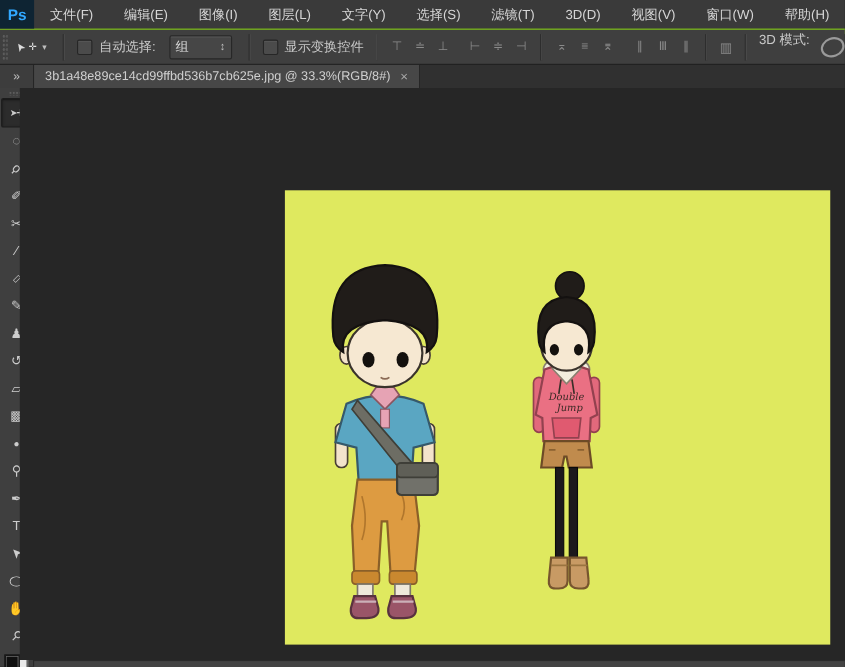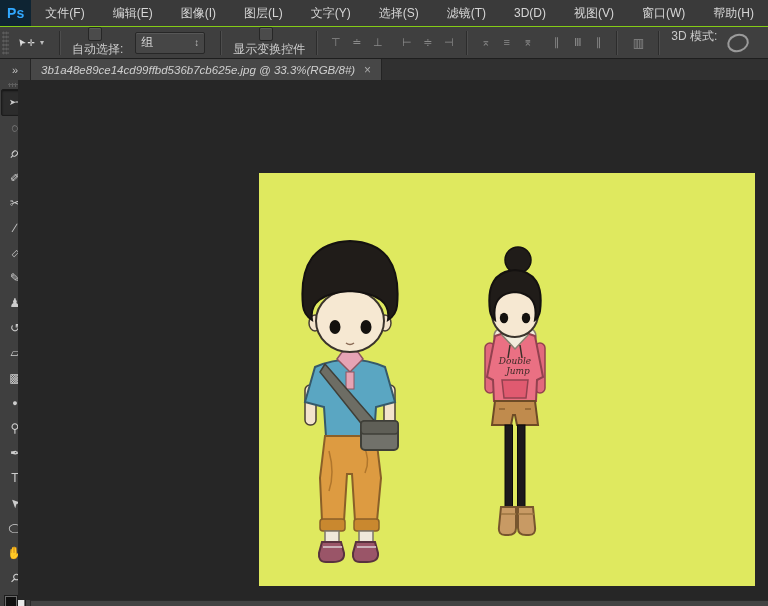--- a/index.html
+++ b/index.html
@@ -18,41 +18,41 @@
     border-bottom:1px solid #1e1e1e;display:flex;align-items:center;color:#c9c9c9;font-size:12px;}
   .grip-v{width:7px;height:24px;margin-left:2px;
     background-image:radial-gradient(#5c5c5c 1px, transparent 1.2px);background-size:3px 4px;}
   .sep{width:1px;height:24px;background:#2c2c2c;border-right:1px solid #4d4d4d;margin:0 7px;}
   .toolpreview{display:flex;align-items:center;gap:2px;padding:0 8px;color:#dcdcdc;}
   .toolpreview .arr{display:inline-block;transform:rotate(-125deg);font-size:10px;}
   .toolpreview .cross{font-size:9px;}
   .toolpreview .caret{font-size:8px;color:#bdbdbd;margin-left:3px;}
   .checkbox{width:12px;height:12px;background:#4b4b4b;border:1px solid #262626;
     box-shadow:inset 0 1px 0 #5a5a5a;border-radius:2px;margin-right:6px;flex:0 0 auto;}
-  .opt{display:flex;align-items:center;margin:0 4px;white-space:nowrap;flex-direction:column;}
+  .opt{display:flex;align-items:center;margin:0 4px;white-space:nowrap;}
   .dropdown{display:flex;align-items:center;justify-content:space-between;width:58px;height:20px;
     background:#464646;border:1px solid #272727;box-shadow:inset 0 1px 0 #575757;border-radius:2px;
     margin:0 8px;padding:0 5px;color:#d8d8d8;}
   .dropdown .ud{font-size:10px;color:#bdbdbd;}
   .alignicons{display:flex;align-items:center;}
   .aicon{width:21px;height:20px;display:flex;align-items:center;justify-content:center;
     color:#8b8b8b;font-size:11px;line-height:1;}
   .aicon.gap{margin-left:8px;}
   .aicon.wide{width:26px;font-size:12px;}
   .mode3d{white-space:nowrap;margin:0 6px 12px 4px;}
   .orbit{width:18px;height:14px;border:2px solid #9a9a9a;border-radius:50%;
     transform:rotate(-20deg);margin-left:4px;flex:0 0 auto;}
 
   
   .tabrow{position:absolute;left:0;top:59px;width:768px;height:21px;background:#303030;display:flex;}
   .panel-collapse{width:30px;height:21px;background:#3d3d3d;color:#c2c2c2;font-size:11px;
     display:flex;align-items:center;justify-content:center;border-right:1px solid #252525;}
   .doctab{height:21px;background:#474747;display:flex;align-items:center;padding:0 10px;
     border-right:1px solid #232323;max-width:360px;}
-  .doctab-title{color:#cfcfcf;font-size:11.5px;white-space:nowrap;overflow:hidden;font-style:italic;}
+  .doctab-title{color:#cfcfcf;font-size:11.5px;white-space:nowrap;overflow:hidden;}
   .doctab-close{color:#aaaaaa;font-size:12px;margin-left:9px;cursor:default;}
 
   
   .toolbar{position:absolute;left:0;top:80px;width:30px;height:526px;background:#3f3f3f;
     border-right:1px solid #292929;display:flex;flex-direction:column;align-items:center;}
   .tgrip{width:14px;height:6px;margin:3px 0 2px 0;
     background-image:radial-gradient(#5e5e5e 1px, transparent 1.2px);background-size:3px 3px;}
   .tool{width:26px;height:25px;display:flex;align-items:center;justify-content:center;
     position:relative;color:#cdcdcd;flex:0 0 auto;}
   .tool::after{content:"";position:absolute;right:2px;bottom:2px;width:0;height:0;

